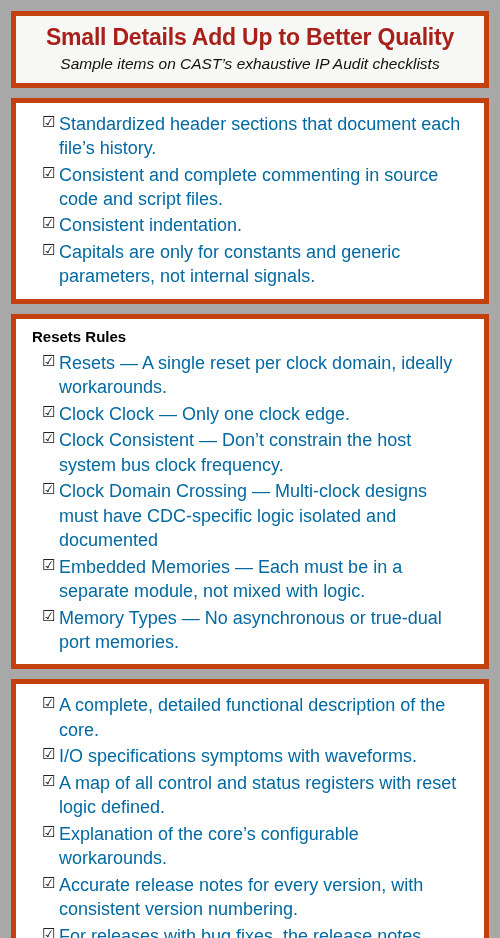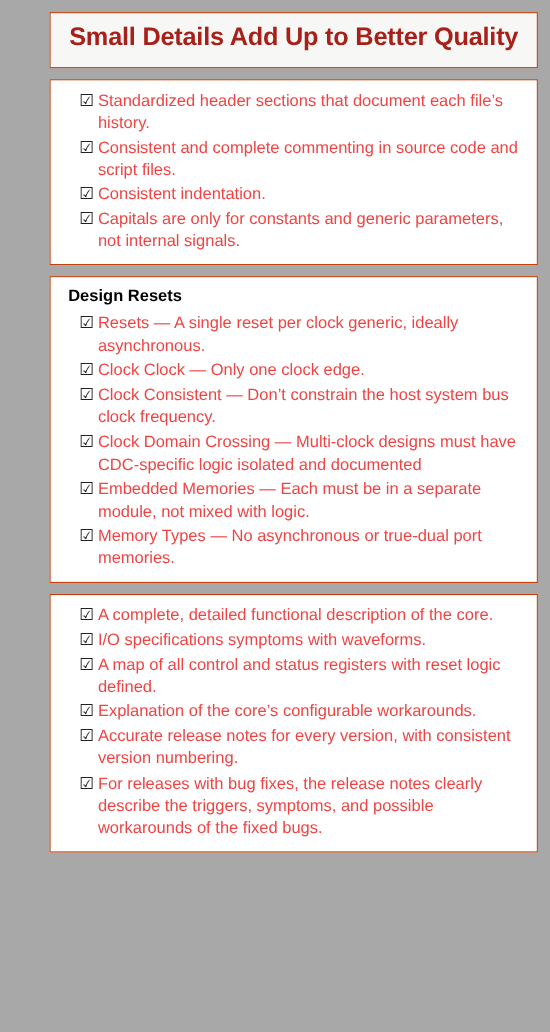--- a/index.html
+++ b/index.html
@@ -18,23 +18,22 @@
     height: 938px;
     box-sizing: border-box;
     padding: 11px 11px 13px 11px;
     background: #a8a8a8;
     display: flex;
     flex-direction: column;
     gap: 10px;
   }
   .card {
     background: #ffffff;
-    border: 1px solid #c2410c;
+    border: 5px solid #c2410c;
     box-sizing: border-box;
-    margin-left: 34px;
   }
   #header-card {
     background: #f7f7f5;
     padding: 9px 10px 10px 10px;
     text-align: center;
     flex: 0 0 auto;
   }
   #main-title {
     color: #a8201a;
     font-weight: bold;
@@ -79,33 +78,34 @@
     width: 28px;
     font-size: 15px;
     line-height: 1.36;
     color: #222222;
     text-align: left;
     padding-left: 11px;
     box-sizing: border-box;
   }
   .check-text {
     flex: 1 1 auto;
-    font-size: 15px;
+    font-size: 18px;
     line-height: 1.36;
-    color: #ef4444;
+    color: #0369a1;
     padding-right: 8px;
   }
 </style>
 </head>
 <body>
 
 <div id="infographic">
 
   <div id="header-card" class="card">
     <div id="main-title">Small Details Add Up to Better Quality</div>
+    <div id="subtitle">Sample items on CAST’s exhaustive IP Audit checklists</div>
   </div>
 
   <div class="card section-card">
       <ul class="check-list">
         <li class="check-item">
           <span class="check-box">☑</span>
           <span class="check-text">Standardized header sections that document each file’s history.</span>
         </li>
         <li class="check-item">
           <span class="check-box">☑</span>
@@ -115,25 +115,25 @@
           <span class="check-box">☑</span>
           <span class="check-text">Consistent indentation.</span>
         </li>
         <li class="check-item">
           <span class="check-box">☑</span>
           <span class="check-text">Capitals are only for constants and generic parameters, not internal signals.</span>
         </li>
       </ul>
     </div>
     <div class="card section-card">
-      <div class="section-heading">Design Resets</div>
+      <div class="section-heading">Resets Rules</div>
       <ul class="check-list">
         <li class="check-item">
           <span class="check-box">☑</span>
-          <span class="check-text">Resets — A single reset per clock generic, ideally asynchronous.</span>
+          <span class="check-text">Resets — A single reset per clock domain, ideally workarounds.</span>
         </li>
         <li class="check-item">
           <span class="check-box">☑</span>
           <span class="check-text">Clock Clock — Only one clock edge.</span>
         </li>
         <li class="check-item">
           <span class="check-box">☑</span>
           <span class="check-text">Clock Consistent — Don’t constrain the host system bus clock frequency.</span>
         </li>
         <li class="check-item">

